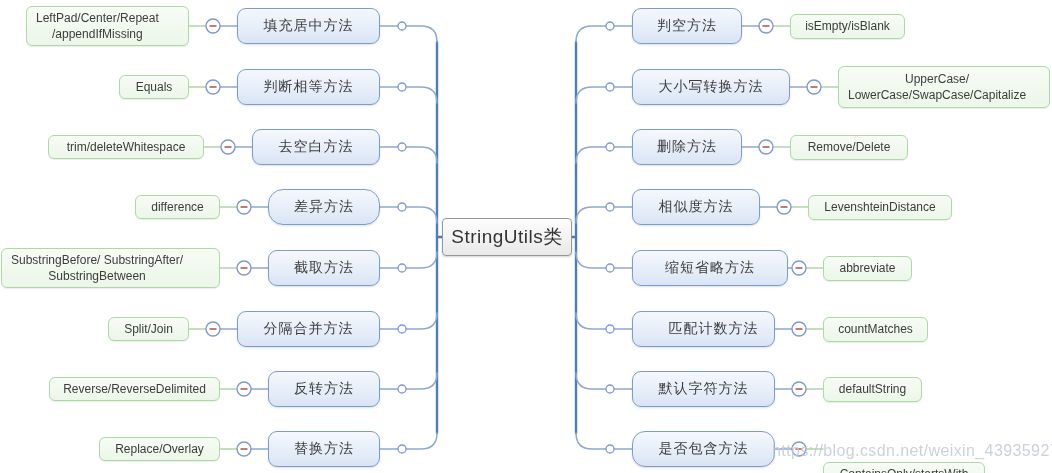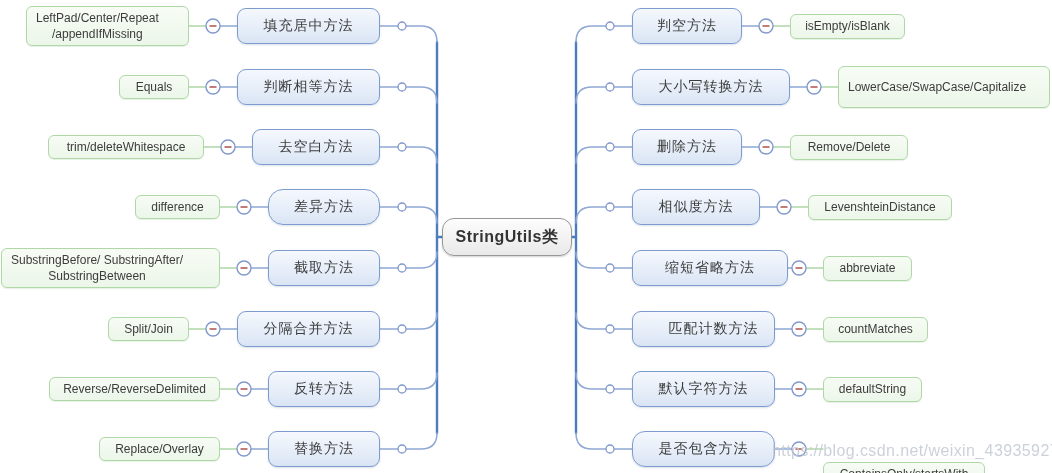--- a/index.html
+++ b/index.html
@@ -18,23 +18,23 @@
   .leaf-box{
     background:linear-gradient(180deg,#f7fcf5 0%,#ecf6e9 100%);
     border:1px solid #aed8a5;border-radius:6px;
     box-shadow:0 1px 1px rgba(130,170,120,0.18);
     font-size:12px;color:#3c3c3c;white-space:nowrap;line-height:15px;
   }
   .leaf-box.multi{justify-content:flex-start;padding-left:9px;line-height:16px;}
   .leaf-box.multi .lines{text-align:center;}
   .center-box{
     background:linear-gradient(180deg,#fdfdfd 0%,#f1f1f1 60%,#e9e9e9 100%);
-    border:1px solid #979797;border-radius:12px;
+    border:1px solid #979797;border-radius:4px;
     box-shadow:0 1px 2px rgba(0,0,0,0.18);
-    font-size:16px;color:#333;letter-spacing:.5px;z-index:3;font-weight:bold;
+    font-size:19px;color:#333;letter-spacing:.5px;z-index:3;
   }
   .watermark{
     position:absolute;z-index:6;font-size:16px;color:#c3cad3;opacity:.85;
     letter-spacing:.4px;white-space:nowrap;pointer-events:none;
   }
 </style>
 </head>
 <body>
 
 <div class="stage">
@@ -213,20 +213,21 @@
       <div class="node leaf-box" style="left: 790px; top: 13.5px; width: 115px; height: 25px;">
         <div class="lines">
           <div>isEmpty/isBlank</div>
         </div>
       </div>
       <div class="node branch-box" style="left: 632px; top: 69px; width: 158px; height: 36px;">
         <span>大小写转换方法</span>
       </div>
       <div class="node leaf-box multi" style="left: 838px; top: 66px; width: 212px; height: 42px;">
         <div class="lines">
+          <div>UpperCase/</div>
           <div>LowerCase/SwapCase/Capitalize</div>
         </div>
       </div>
       <div class="node branch-box" style="left: 632px; top: 129px; width: 110px; height: 36px;">
         <span>删除方法</span>
       </div>
       <div class="node leaf-box" style="left: 790px; top: 134.5px; width: 118px; height: 25px;">
         <div class="lines">
           <div>Remove/Delete</div>
         </div>

